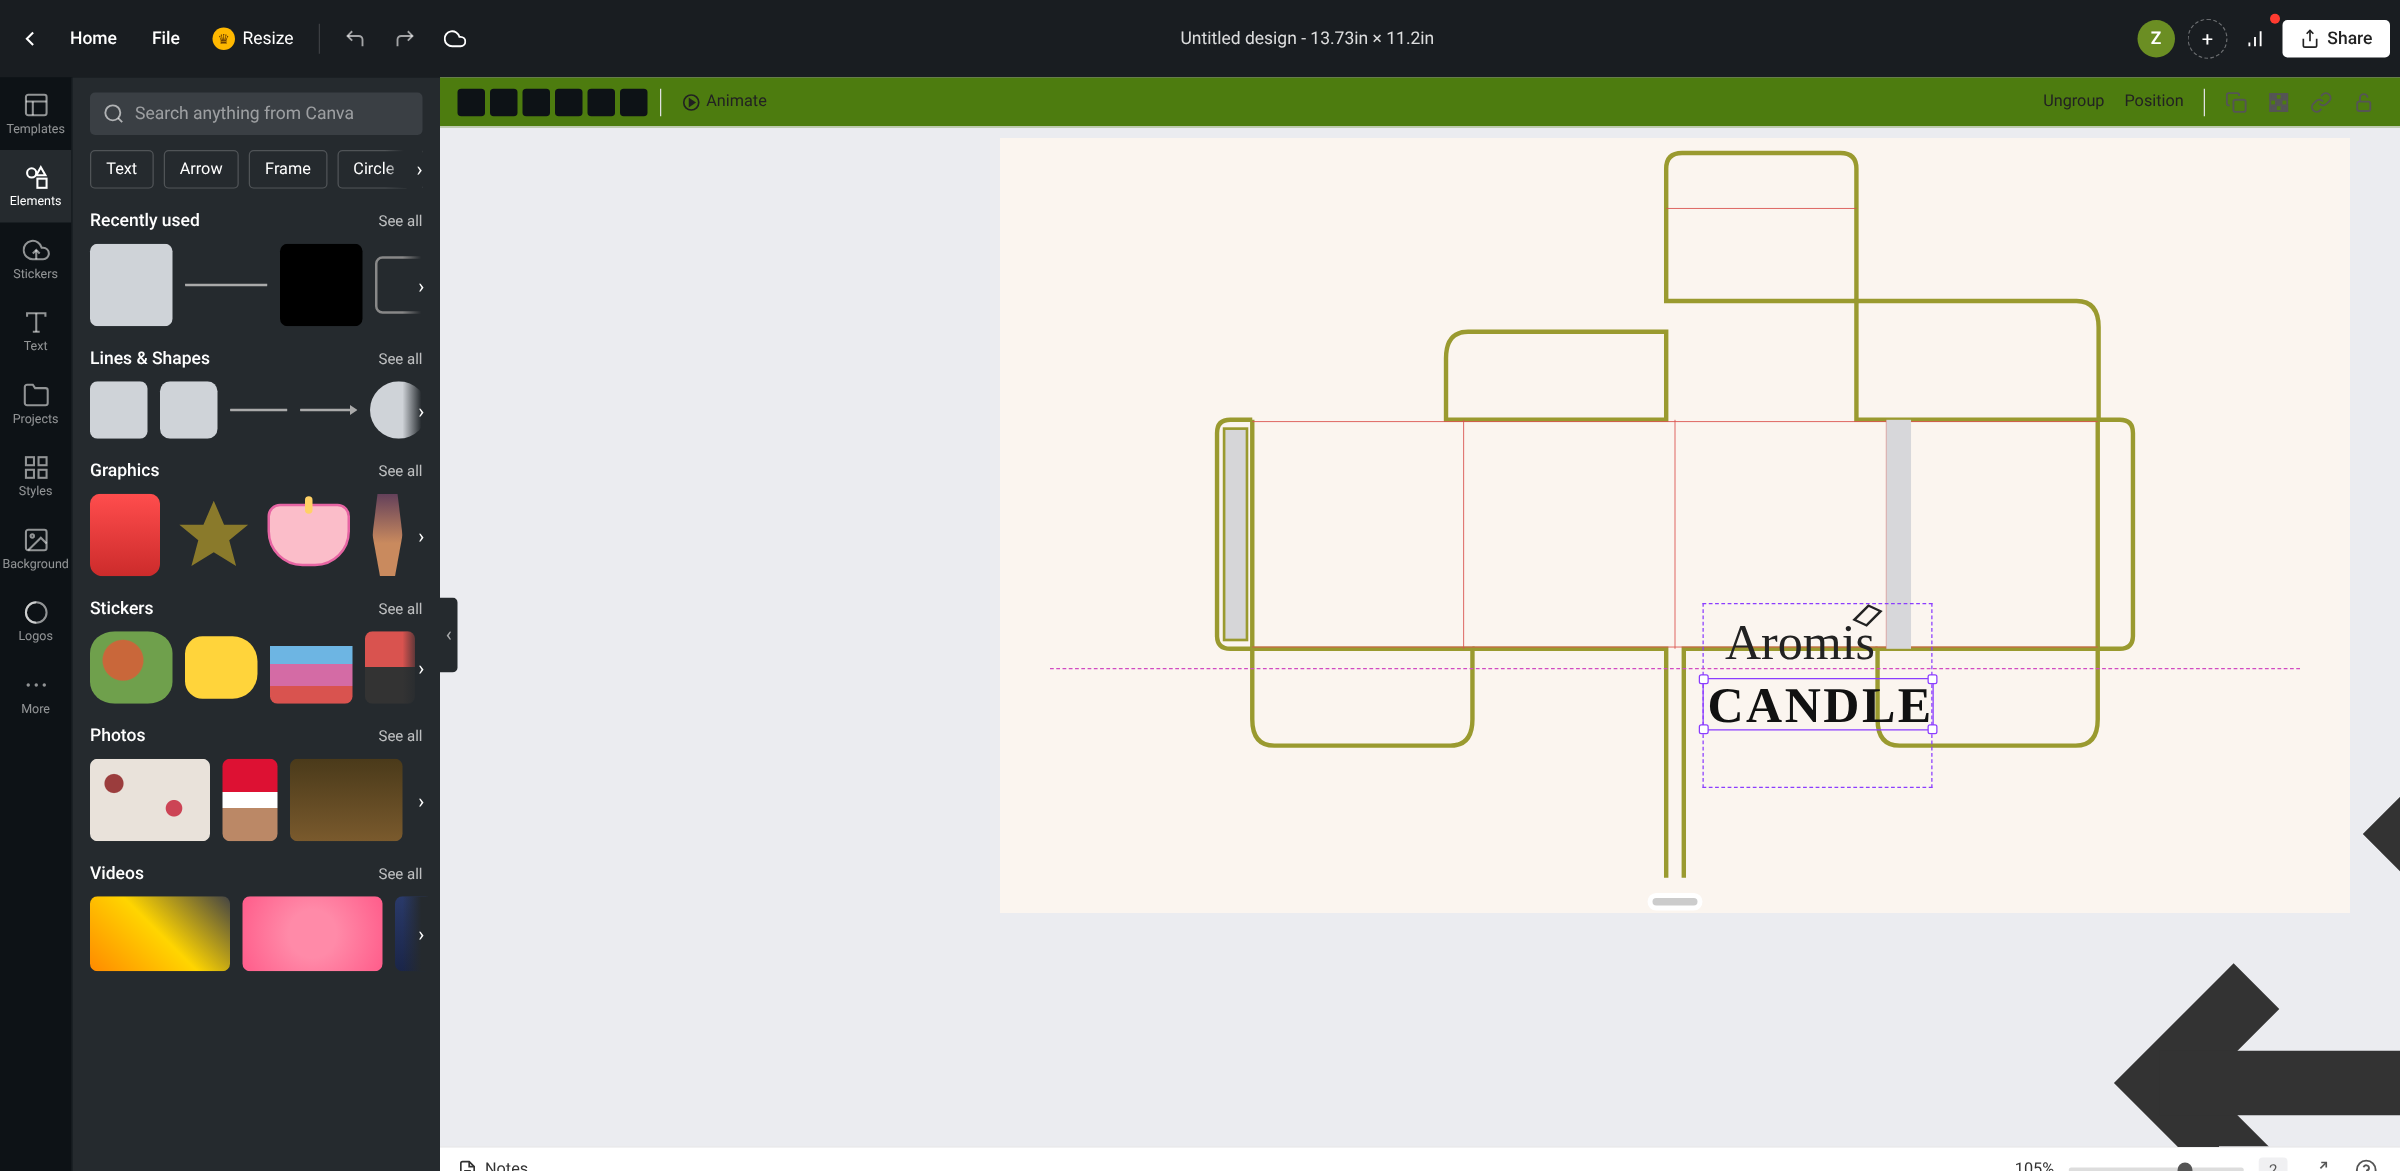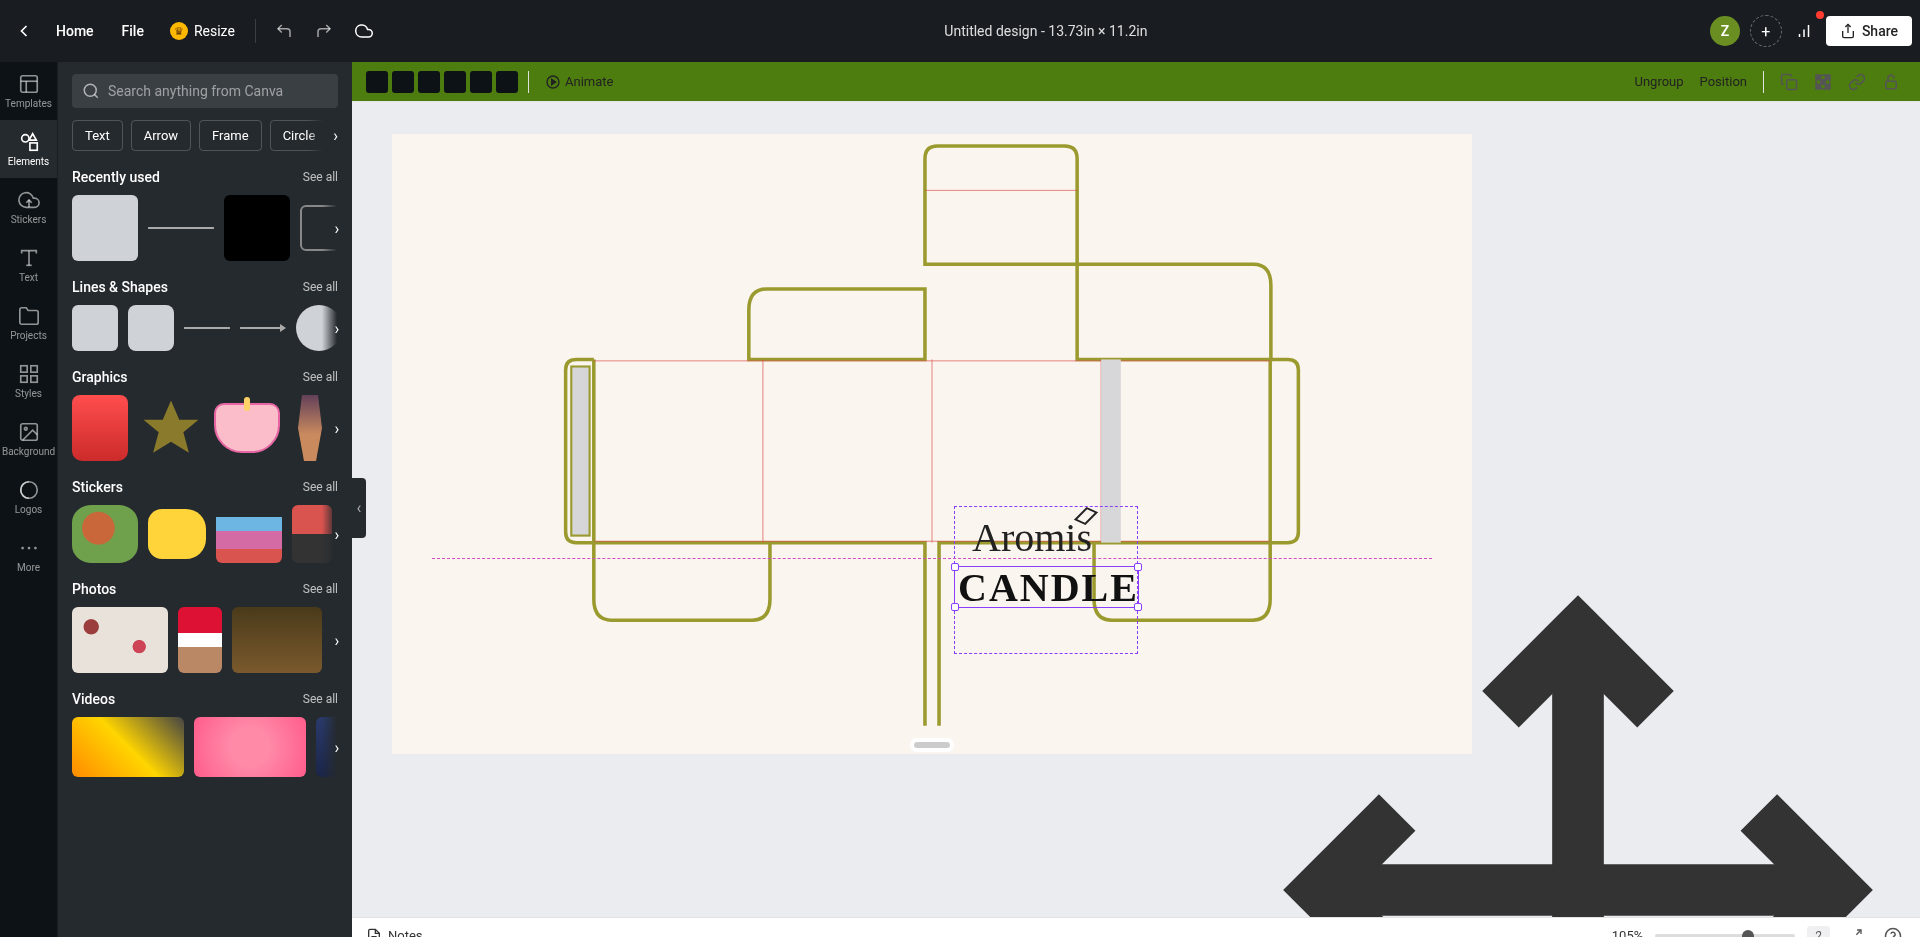--- a/index.html
+++ b/index.html
@@ -52,21 +52,21 @@
 
 .canvas-wrap { flex: 1; display: flex; flex-direction: column; background: #ebecf0; position: relative; }
 .canvas-toolbar { height: 40px; background: #4d7c0f; border-bottom: 1px solid #e3e3e5; display: flex; align-items: center; padding: 12px 14px; gap: 4px; }
 .color-sw { width: 22px; height: 22px; background: #0d1216; border-radius: 3px; cursor: pointer; }
 .ct-divider { width: 1px; height: 22px; background: #e0e0e2; margin: 0 6px; }
 .text-btn { background: transparent; border: none; color: #222; font-size: 13px; display: flex; align-items: center; gap: 4px; cursor: pointer; padding: 4px 6px; }
 .ct-right { margin-left: auto; display: flex; gap: 4px; align-items: center; }
 .ct-icon { width: 30px; height: 30px; display: flex; align-items: center; justify-content: center; cursor: pointer; color: #555; border-radius: 4px; }
 .ct-icon svg { width: 18px; height: 18px; }
 
-.canvas-scroll { flex: 1; overflow: auto; position: relative; display: flex; align-items: flex-start; justify-content: flex-start; padding: 32px 40px; border-radius: 20px; }
+.canvas-scroll { flex: 1; overflow: auto; position: relative; display: flex; align-items: flex-start; justify-content: flex-end; padding: 8px 40px; border-radius: 20px; }
 .artboard { width: 1080px; height: 620px; background: #fbf5ef; position: relative; flex-shrink: 0; }
 
 
 .artboard svg { position: absolute; inset: 0; width: 100%; height: 100%; }
 
 .sel-box { position: absolute; border: 1px solid #8b3dff; }
 .sel-box.dashed { border-style: dashed; }
 .sel-handle { position: absolute; width: 8px; height: 8px; background: #fff; border: 1px solid #8b3dff; border-radius: 2px; }
 
 .brand-script { font-family: 'Brush Script MT', cursive; font-size: 40px; color: #222; position: absolute; }

